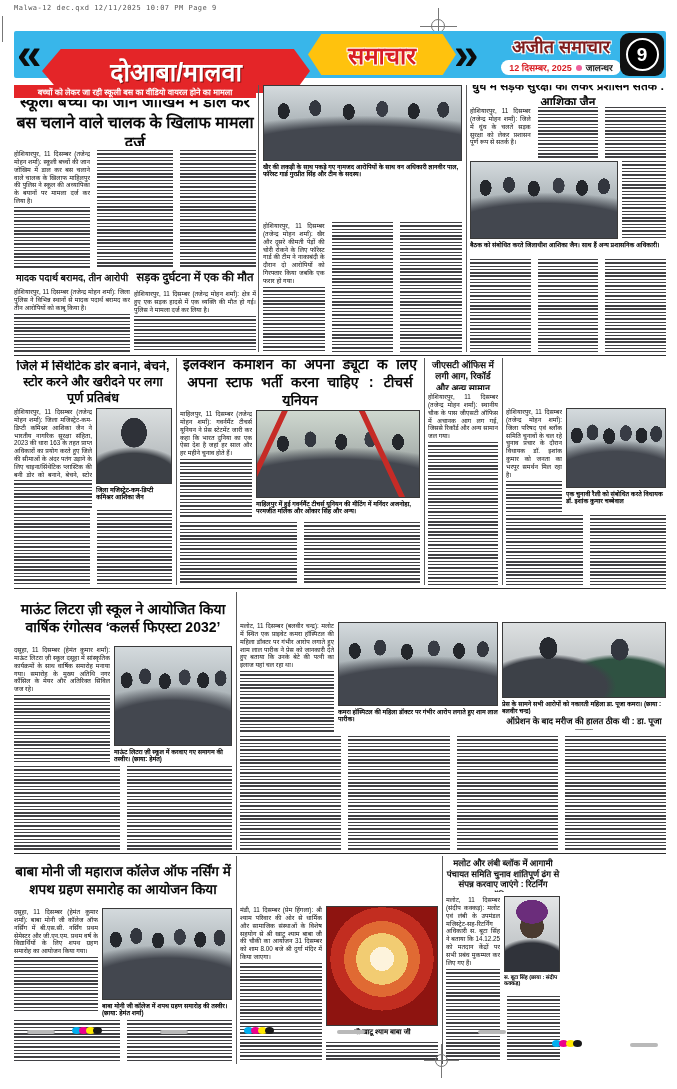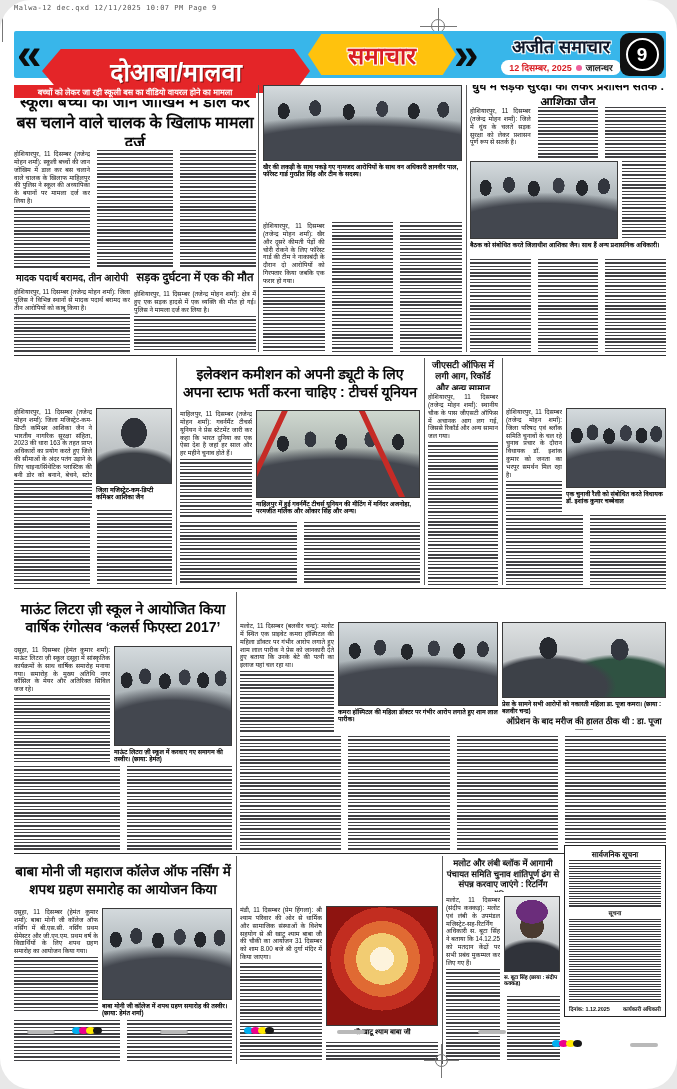--- a/index.html
+++ b/index.html
@@ -1,38 +1,38 @@
 <!DOCTYPE html>
 <html><head>
 <meta charset="utf-8">
 <style>
   html,body{margin:0;padding:0;background:#e8e8e8;}
   *{box-sizing:border-box;}
   #page{position:relative;width:677px;height:1089px;background:#ffffff;margin:0 auto;
-        font-family:"Liberation Sans","DejaVu Sans",sans-serif;color:#111;overflow:hidden;border-radius:31px;}
+        font-family:"Liberation Sans","DejaVu Sans",sans-serif;color:#111;overflow:hidden;}
   .abs{position:absolute;}
   
   .slug{font-family:"DejaVu Sans Mono","Liberation Mono",monospace;font-size:7px;color:#555;letter-spacing:.5px;}
   .mark{background:#777;}
   .ring{border:1px solid #777;border-radius:50%;}
   .dash{background:#b9b9b9;border-radius:2px;height:4px;width:28px;}
   .cmyk{display:flex;}
   .cmyk span{width:9px;height:7px;border-radius:50%;margin-left:-2px;display:block;}
   
   .masthead{background:#38b6ea;border-radius:2px;}
   .chev{font-weight:800;color:#0d0d0d;font-size:44px;line-height:40px;}
   .ribbon-red{background:#e42528;clip-path:polygon(0 50%,7% 0,94% 0,100% 50%,94% 100%,7% 100%);
       display:flex;align-items:center;justify-content:center;}
   .ribbon-red .t{color:#fff;font-size:25px;font-weight:800;text-shadow:1px 1px 0 #7a0d0d;white-space:nowrap;}
   .ribbon-yel{background:#ffc20d;clip-path:polygon(0 50%,9% 0,91% 0,100% 50%,91% 100%,9% 100%);
       display:flex;align-items:center;justify-content:center;}
   .ribbon-yel .t{color:#d81e24;font-size:24px;font-weight:800;white-space:nowrap;
       text-shadow:-1px -1px 0 #fff,1px -1px 0 #fff,-1px 1px 0 #fff,1px 1px 0 #fff;}
   .paperblock{display:flex;flex-direction:column;align-items:center;justify-content:center;gap:2px;}
-  .papername{color:#0f172a;font-size:18px;font-weight:800;white-space:nowrap;
+  .papername{color:#7f1d1d;font-size:18px;font-weight:800;white-space:nowrap;
       text-shadow:-1px -1px 0 #fff,1px -1px 0 #fff,-1px 1px 0 #fff,1px 1px 0 #fff;}
   .datepill{background:#fff;border-radius:9px;padding:1px 8px;font-size:9px;font-weight:700;
       display:flex;align-items:center;gap:4px;white-space:nowrap;}
   .datepill .d{color:#d81e24;}
   .datepill .dot{width:6px;height:6px;border-radius:50%;background:#f0609c;display:inline-block;}
   .datepill .c{color:#222;}
   .ball{background:#111;border-radius:9px;display:flex;align-items:center;justify-content:center;}
   .ball .in{width:33px;height:33px;border-radius:50%;background:#000;border:2.5px solid #fff;color:#fff;
       font-size:19px;font-weight:800;display:flex;align-items:center;justify-content:center;}
   
@@ -193,38 +193,39 @@
     <div class="col">
         <div class="fake"></div>
       </div>
     <div class="col">
         <div class="fake"></div>
       </div>
   </div>
 
   <div class="abs hr" style="left:14px;top:355px;width:652px;"></div>
 
+  <div class="abs hl" style="left:14px;top:360px;width:158px;height:44px;font-size:12.5px;">जिले में सिंथेटिक डोर बनाने, बेचने, स्टोर करने और खरीदने पर लगा पूर्ण प्रतिबंध</div>
   <div class="abs" style="left:14px;top:408px;width:78px;height:100px;display:flex;flex-direction:column;gap:2px;">
     <div class="tiny" style="max-height:70px;">होशियारपुर, 11 दिसम्बर (तजेन्द्र मोहन शर्मा): जिला मजिस्ट्रेट-कम-डिप्टी कमिश्नर आशिका जैन ने भारतीय नागरिक सुरक्षा संहिता, 2023 की धारा 163 के तहत प्राप्त अधिकारों का प्रयोग करते हुए जिले की सीमाओं के अंदर पतंग उड़ाने के लिए चाइना/सिंथेटिक प्लास्टिक की बनी डोर को बनाने, बेचने, स्टोर करने और खरीदने पर पूर्ण प्रतिबंध लगाया है। यह आदेश 9 फरवरी 2026 तक प्रभावी रहेगा।</div>
     <div class="fake"></div>
   </div>
   <div class="abs photo ph-portrait" style="left:96px;top:408px;width:76px;height:76px;"></div>
   <div class="abs cap" style="left:96px;top:486px;width:76px;height:20px;">जिला मजिस्ट्रेट-कम-डिप्टी कमिश्नर आशिका जैन</div>
   <div class="abs cols" style="left:14px;top:510px;width:158px;height:75px;">
     <div class="col">
         <div class="fake"></div>
       </div>
     <div class="col">
         <div class="fake"></div>
       </div>
   </div>
 
   <div class="abs vr" style="left:176px;top:358px;height:227px;"></div>
 
-  <div class="abs hl" style="left:180px;top:360px;width:240px;height:46px;font-size:14px;">इलेक्शन कमीशन को अपनी ड्यूटी के लिए अपना स्टाफ भर्ती करना चाहिए : टीचर्स यूनियन</div>
+  <div class="abs hl" style="left:180px;top:360px;width:240px;height:46px;font-size:14px;font-family:Liberation Mono, monospace;">इलेक्शन कमीशन को अपनी ड्यूटी के लिए अपना स्टाफ भर्ती करना चाहिए : टीचर्स यूनियन</div>
   <div class="abs" style="left:180px;top:410px;width:72px;height:108px;display:flex;flex-direction:column;gap:2px;">
     <div class="tiny" style="max-height:78px;">माहिलपुर, 11 दिसम्बर (तजेन्द्र मोहन शर्मा): गवर्नमैंट टीचर्स यूनियन ने प्रेस स्टेटमेंट जारी कर कहा कि भारत दुनिया का एक ऐसा देश है जहां हर साल और हर महीने चुनाव होते हैं।</div>
     <div class="fake"></div>
   </div>
   <div class="abs photo ph-flags" style="left:256px;top:410px;width:164px;height:88px;"></div>
   <div class="abs cap" style="left:256px;top:500px;width:164px;height:18px;">माहिलपुर में हुई गवर्नमैंट टीचर्स यूनियन की मीटिंग में मनिंदर अजनोहा, परमजीत मलिक और ओंकार सिंह और अन्य।</div>
   <div class="abs cols" style="left:180px;top:522px;width:240px;height:63px;">
     <div class="col">
         <div class="fake"></div>
       </div>
@@ -253,21 +254,21 @@
     <div class="col">
         <div class="fake"></div>
       </div>
     <div class="col">
         <div class="fake"></div>
       </div>
   </div>
 
   <div class="abs hr" style="left:14px;top:588px;width:652px;"></div>
 
-  <div class="abs hl" style="left:14px;top:594px;width:218px;height:48px;font-size:14px;">माऊंट लिटरा ज़ी स्कूल ने आयोजित किया वार्षिक रंगोत्सव ‘कलर्स फिएस्टा 2017’</div>
+  <div class="abs hl" style="left:14px;top:594px;width:218px;height:48px;font-size:14px;">माऊंट लिटरा ज़ी स्कूल ने आयोजित किया वार्षिक रंगोत्सव ‘कलर्स फिएस्टा 2032’</div>
   <div class="abs" style="left:14px;top:646px;width:96px;height:116px;display:flex;flex-direction:column;gap:2px;">
     <div class="tiny" style="max-height:86px;">दसूहा, 11 दिसम्बर (हेमंत कुमार शर्मा): माऊंट लिटरा ज़ी स्कूल दसूहा में सांस्कृतिक कार्यक्रमों के साथ वार्षिक समारोह मनाया गया। समारोह के मुख्य अतिथि नगर कौंसिल के मेयर और अतिरिक्त सिविल जज रहे।</div>
     <div class="fake"></div>
   </div>
   <div class="abs photo ph-group" style="left:114px;top:646px;width:118px;height:100px;"></div>
   <div class="abs cap" style="left:114px;top:748px;width:118px;height:16px;">माऊंट लिटरा ज़ी स्कूल में करवाए गए समागम की तस्वीर। (छाया: हेमंत)</div>
   <div class="abs cols" style="left:14px;top:766px;width:218px;height:84px;">
     <div class="col">
         <div class="fake"></div>
       </div>
@@ -343,30 +344,20 @@
   <div class="abs cap" style="left:504px;top:974px;width:56px;height:18px;font-size:5.5px;">स. बूटा सिंह (छाया : संदीप कक्कड़)</div>
   <div class="abs cols" style="left:446px;top:996px;width:114px;height:66px;">
     <div class="col">
         <div class="fake"></div>
       </div>
     <div class="col">
         <div class="fake"></div>
       </div>
   </div>
 
-  <div class="abs noticebox" style="left:564px;top:845px;width:102px;height:172px;">
-    <div class="nt">सार्वजनिक सूचना</div>
-    <div class="fakefine" style="height:44px;"></div>
-    <div class="nm">सूचना</div>
-    <div class="fakefine" style="flex:1;"></div>
-    <div class="nrow">
-      <span>दिनांक: 1.12.2025</span>
-      <span>कार्यकारी अधिकारी</span>
-    </div>
-  </div>
 
   <div class="abs dash" style="left:27px;top:1030px;"></div>
   <div class="abs cmyk" style="left:74px;top:1027px;">
     <span style="background:#00aeef"></span>
       <span style="background:#ec008c"></span>
       <span style="background:#ffe800"></span>
       <span style="background:#1a1a1a"></span>
   </div>
   <div class="abs dash" style="left:160px;top:1030px;"></div>
   <div class="abs cmyk" style="left:246px;top:1027px;">

